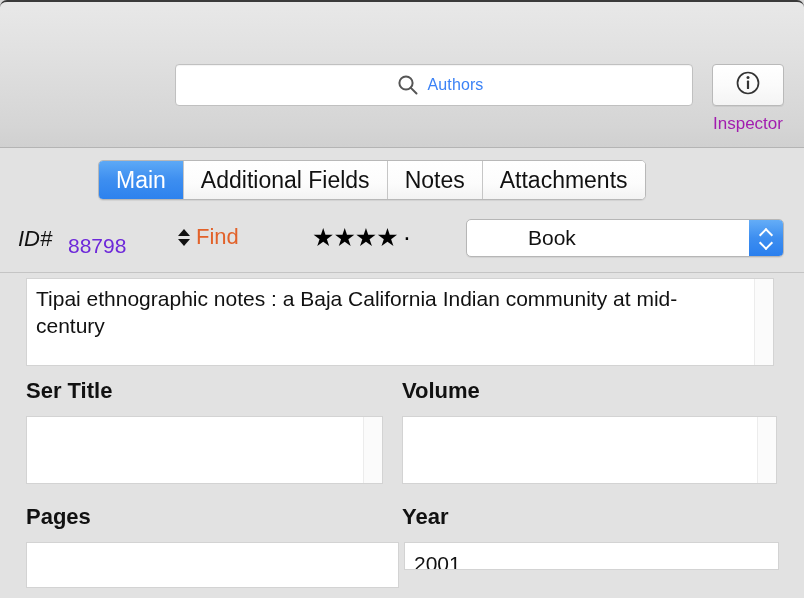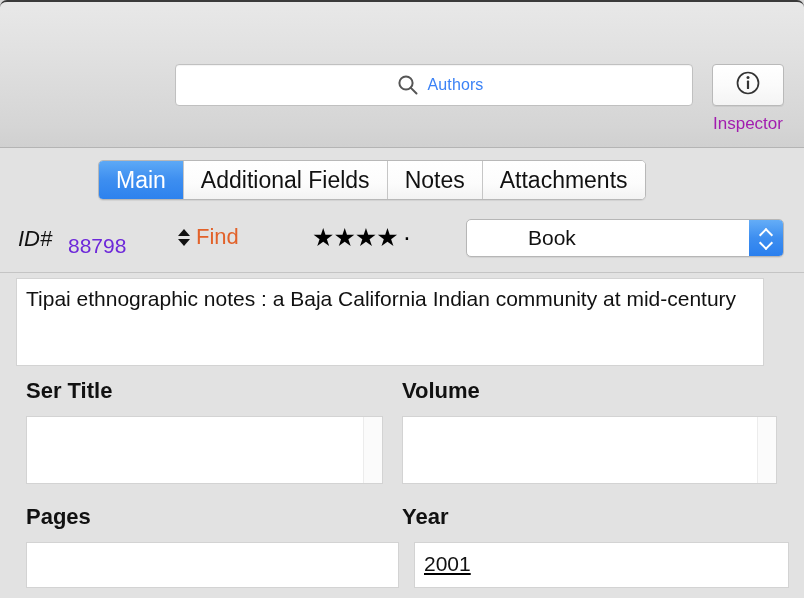--- a/index.html
+++ b/index.html
@@ -305,43 +305,42 @@
     word-wrap: break-word;
   }
   .scroll-gutter {
     width: 18px;
     flex: none;
     background: #fbfbfb;
     border-left: 1px solid #ececec;
   }
 
   .title-box {
-    left: 16px;
+    left: 26px;
     top: 130px;
     width: 748px;
     height: 88px;
-    flex-direction: column;
   }
 
   .field-label {
     position: absolute;
     font-size: 22px;
     font-weight: bold;
     color: #111;
   }
 
   .ser-label   { left: 26px;  top: 230px; }
   .vol-label   { left: 402px; top: 230px; }
   .pages-label { left: 26px;  top: 356px; }
   .year-label  { left: 402px; top: 356px; }
 
   .ser-box   { left: 26px;  top: 268px; width: 357px; height: 68px; }
   .vol-box   { left: 402px; top: 268px; width: 375px; height: 68px; }
   .pages-box { left: 26px;  top: 394px; width: 373px; height: 46px; }
-  .year-box  { left: 414px; top: 394px; width: 375px; height: 46px; text-decoration: underline; }
+  .year-box  { left: 404px; top: 394px; width: 375px; height: 28px; }
 
   .single-line .text-area { padding-top: 8px; }
 </style>
 </head>
 <body>
 
 <div id="app">
 
   <div class="titlebar"></div>
   <div class="titlebar-bottom-line"></div>

